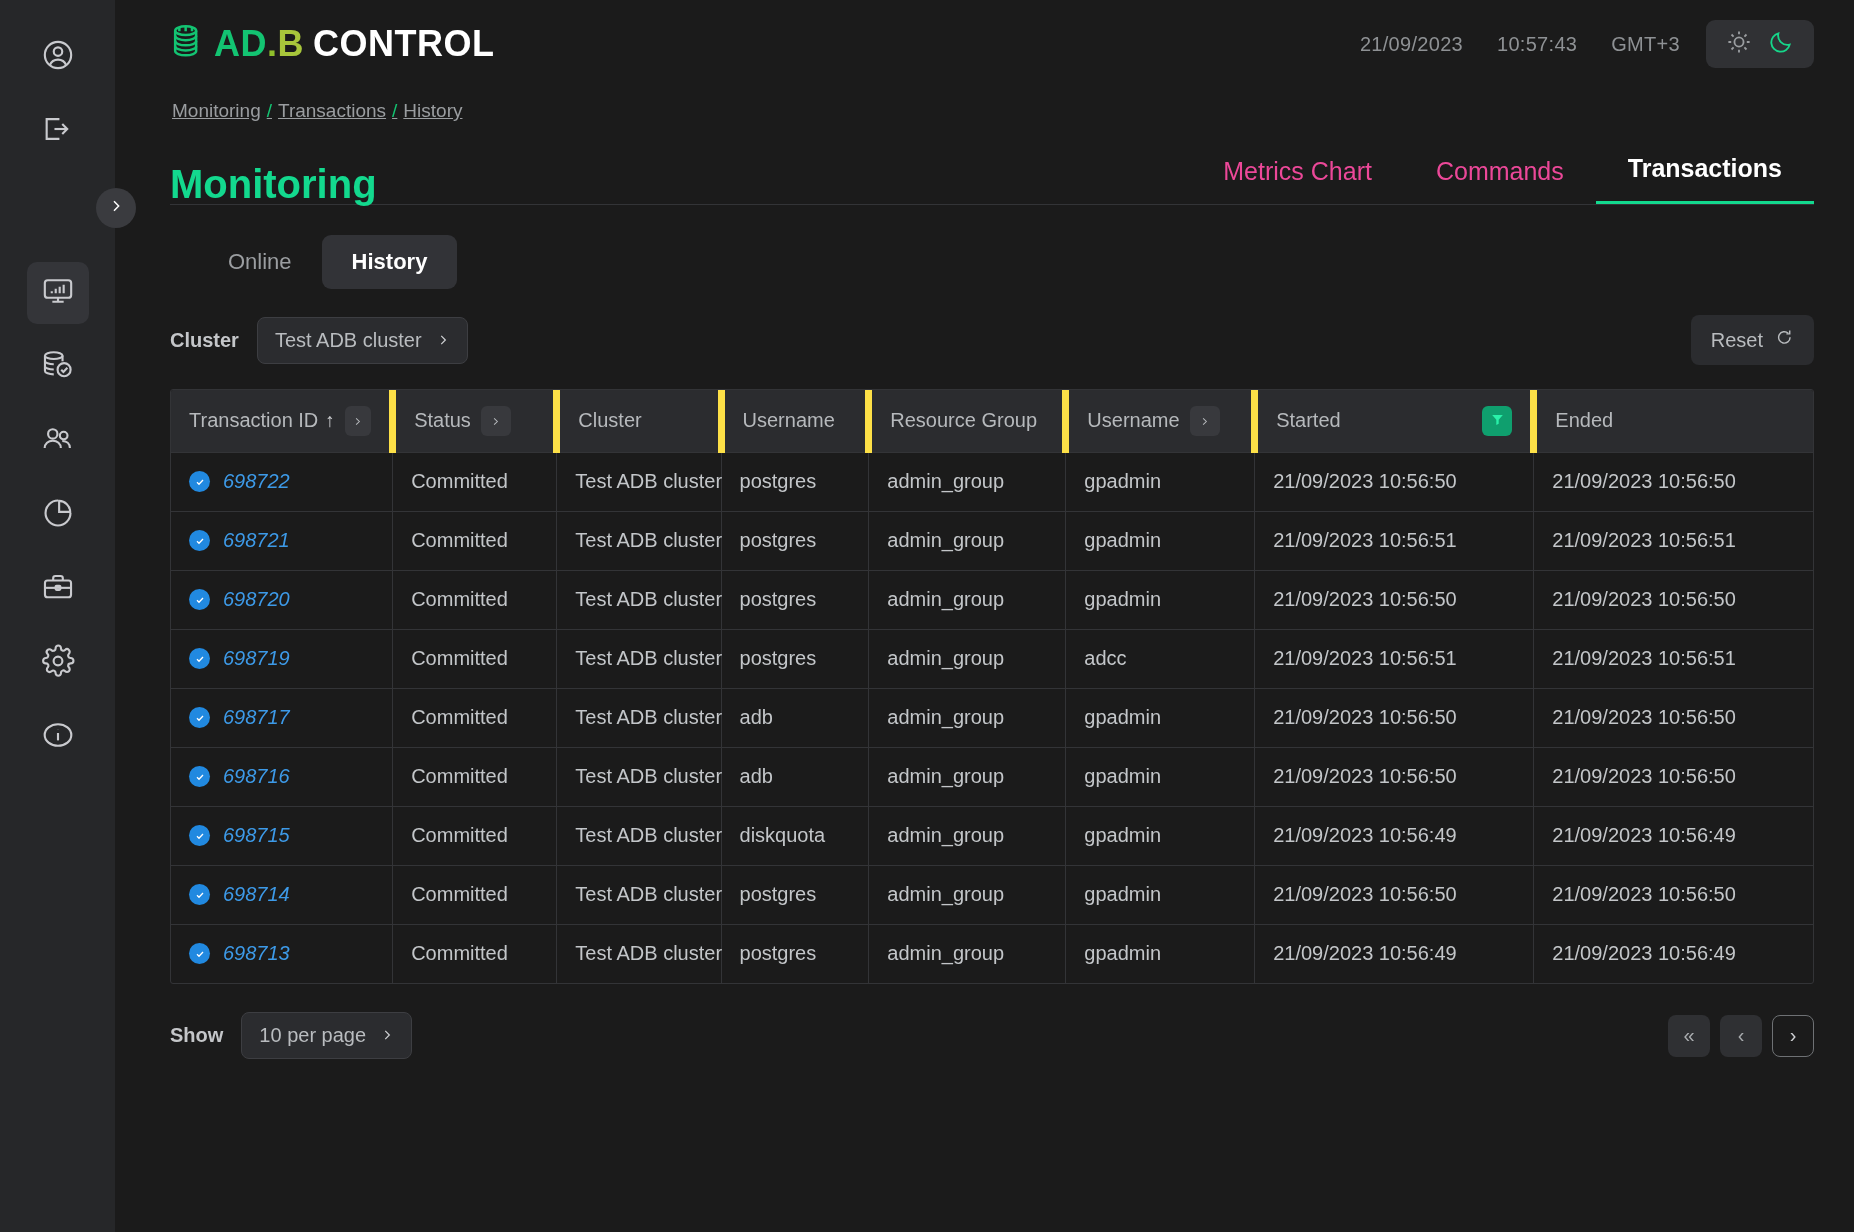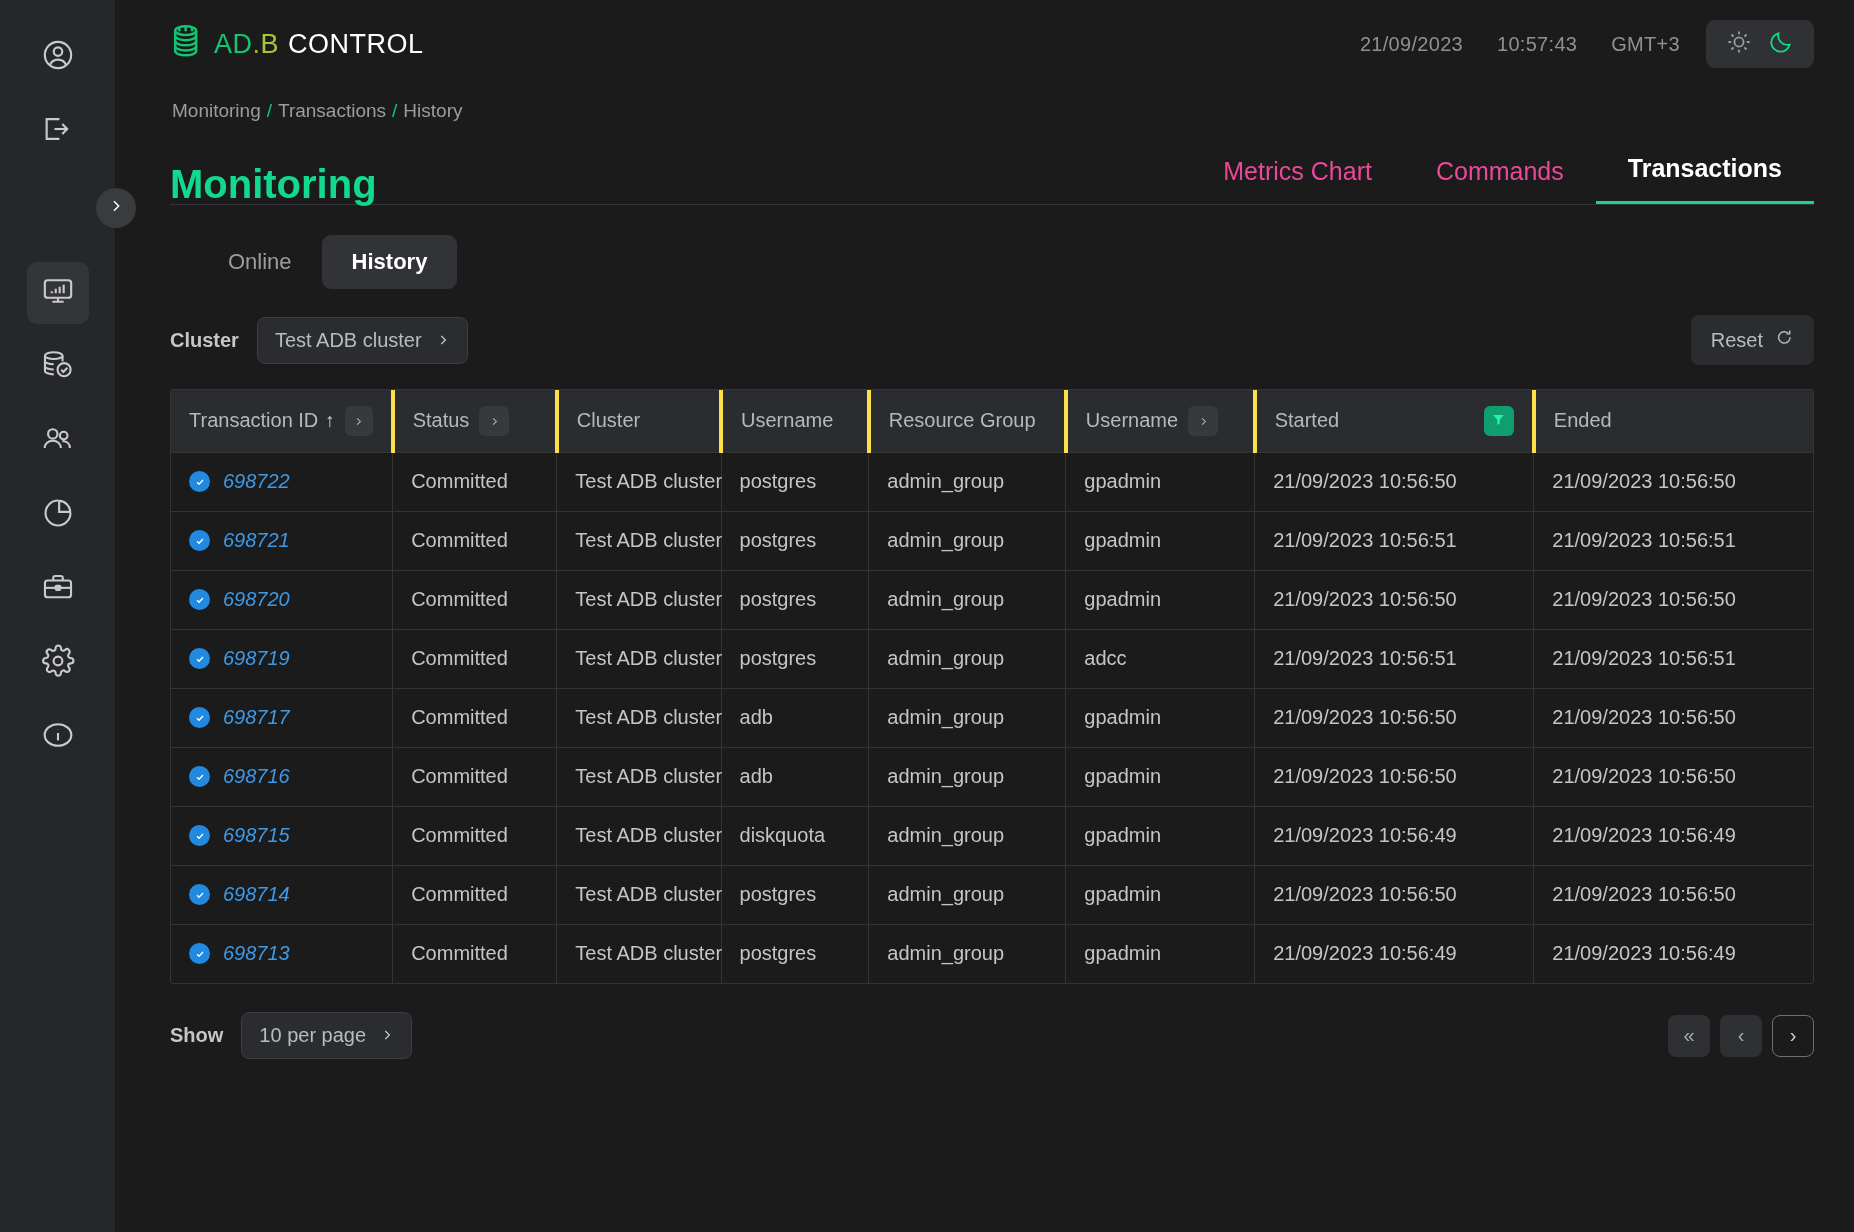--- a/index.html
+++ b/index.html
@@ -38,38 +38,38 @@
   .expand-btn svg { width:16px; height:16px; stroke:#fff; stroke-width:2.2; fill:none; }
 
   
   .main { flex:1; height:1232px; display:flex; flex-direction:column;
           padding:0 40px 0 55px; position:relative; }
 
   
   .topbar { height:88px; display:flex; align-items:center; justify-content:space-between; }
   .logo { display:flex; align-items:center; gap:4px; }
   .logo svg { width:40px; height:40px; }
-  .logo-text { font-size:27px; font-weight:normal; letter-spacing:0.5px; }
+  .logo-text { font-size:36px; font-weight:bold; letter-spacing:0.5px; }
   .logo-text .ad { color:#13c472; }
   .logo-text .dot { color:#8fbf2b; }
   .logo-text .b { color:#a8c63b; }
   .logo-text .ctrl { color:#ffffff; margin-left:9px; }
   .topright { display:flex; align-items:center; gap:0; }
   .dtime { color:#8e9194; font-size:20px; margin-right:34px; letter-spacing:0.3px; }
   .dtime:last-of-type { margin-right:26px; }
   .themebox {
     background:#303134; border-radius:9px; height:48px; width:108px;
     display:flex; align-items:center; justify-content:center; gap:16px;
   }
   .themebox svg { width:26px; height:26px; fill:none; stroke-width:1.7; cursor:pointer; }
   .sun-icon { stroke:#9a9da0; }
   .moon-icon { stroke:#16d68a; }
 
   
-  .breadcrumb { font-size:19px; color:#9a9da0; padding:12px 0 0 2px; }
+  .breadcrumb { font-size:19px; color:#9a9da0; padding:12px 0 0 2px;text-decoration:underline; }
   .breadcrumb .sep { color:#13c472; margin:0 6px; }
 
   
   .titlerow { display:flex; align-items:flex-end; margin-top:32px; position:relative; }
   .page-title { font-size:40px; font-weight:bold; color:#13d98e; line-height:1; }
   .tabs { display:flex; gap:0; margin-left:auto; align-items:flex-end; }
   .tab {
     font-size:25px; color:#ec4899; padding:0 32px 18px 32px;
     cursor:pointer; white-space:nowrap;
   }
@@ -101,21 +101,21 @@
     display:inline-flex; align-items:center; gap:12px;
   }
   .gbtn svg { width:19px; height:19px; stroke:#b9bcbf; stroke-width:1.8; fill:none; }
 
   
   .table-wrap { margin-top:24px; border:1px solid #333437; border-radius:3px; overflow:hidden; }
   table { width:100%; border-collapse:collapse; table-layout:fixed; }
   thead th {
     background:#2b2c2f; text-align:left; font-weight:normal;
     font-size:20px; color:#b6b9bc; height:62px;
-    padding:0 18px; border-right:4px solid #fde047;
+    padding:0 18px; border-right:7px solid #fde047;
     white-space:nowrap;
   }
   thead th:last-child { border-right:none; }
   .th-inner { display:flex; align-items:center; gap:10px; }
   .th-label { display:inline-flex; align-items:center; gap:7px; }
   .sort-arrow { color:#c9cbce; font-size:19px; }
   .chev-box {
     width:30px; height:30px; border-radius:6px; background:#38393d;
     display:inline-flex; align-items:center; justify-content:center; cursor:pointer;
   }

